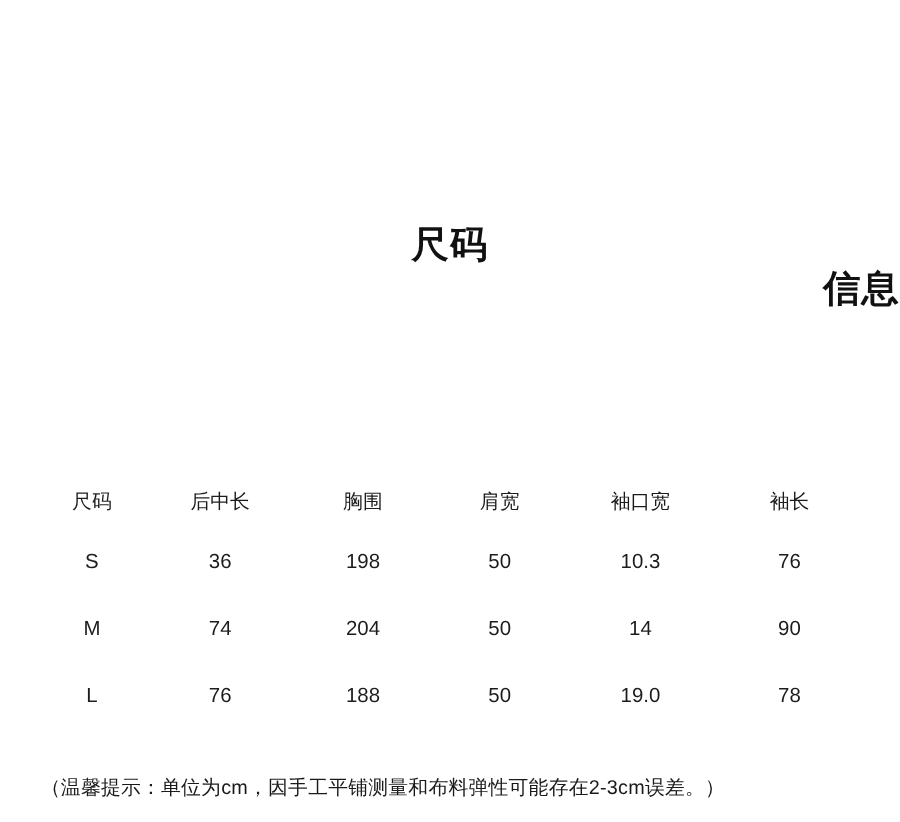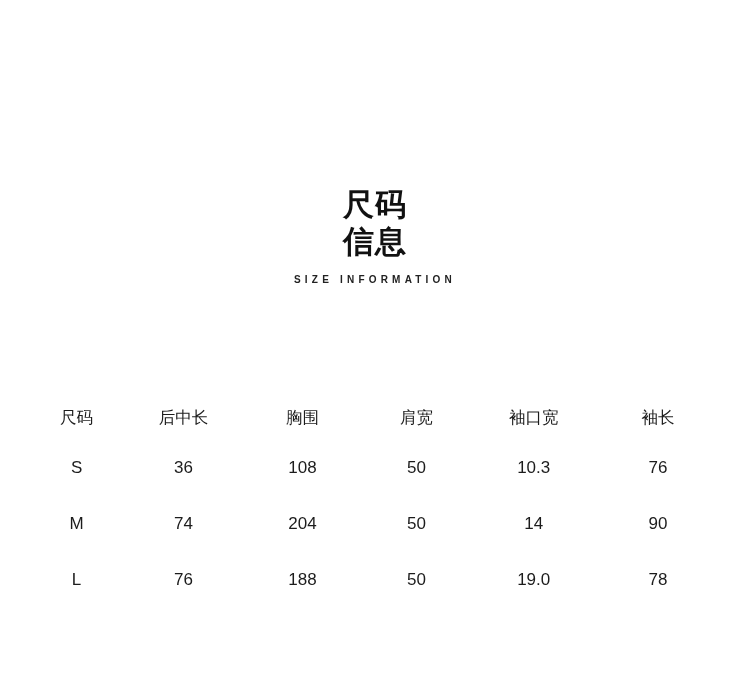--- a/index.html
+++ b/index.html
@@ -39,20 +39,21 @@
     letter-spacing: 1px;
     color: #111111;
   }
   .header-title-line2 {
     font-family: "DejaVu Sans", "Liberation Sans", sans-serif;
     font-weight: bold;
     font-size: 31px;
     line-height: 37px;
     letter-spacing: 1px;
     color: #111111;
+    text-align: right;
   }
   .header-sub {
     margin-top: 14px;
     font-family: "Liberation Sans", "DejaVu Sans", sans-serif;
     font-size: 10px;
     font-weight: bold;
     letter-spacing: 4.2px;
     color: #222222;
   }
 
@@ -107,21 +108,20 @@
   }
 </style>
 </head>
 <body>
 
 <div class="page">
 
   <div class="header">
     <div class="header-title">尺码</div>
     <div class="header-title-line2">信息</div>
-    <div class="header-sub">SIZE INFORMATION</div>
   </div>
 
   <div class="table-wrap">
     <table class="size-table">
       <colgroup>
         <col class="c0">
           <col class="c1">
           <col class="c2">
           <col class="c3">
           <col class="c4">
@@ -134,21 +134,21 @@
           <th>胸围</th>
           <th>肩宽</th>
           <th>袖口宽</th>
           <th>袖长</th>
         </tr>
       </thead>
       <tbody>
         <tr>
           <td>S</td>
           <td>36</td>
-          <td>108</td>
+          <td>198</td>
           <td>50</td>
           <td>10.3</td>
           <td>76</td>
         </tr>
         <tr>
           <td>M</td>
           <td>74</td>
           <td>204</td>
           <td>50</td>
           <td>14</td>
@@ -159,14 +159,15 @@
           <td>76</td>
           <td>188</td>
           <td>50</td>
           <td>19.0</td>
           <td>78</td>
         </tr>
       </tbody>
     </table>
   </div>
 
+  <div class="footnote">（温馨提示：单位为cm，因手工平铺测量和布料弹性可能存在2-3cm误差。）</div>
 
 </div>
 
 </body></html>

